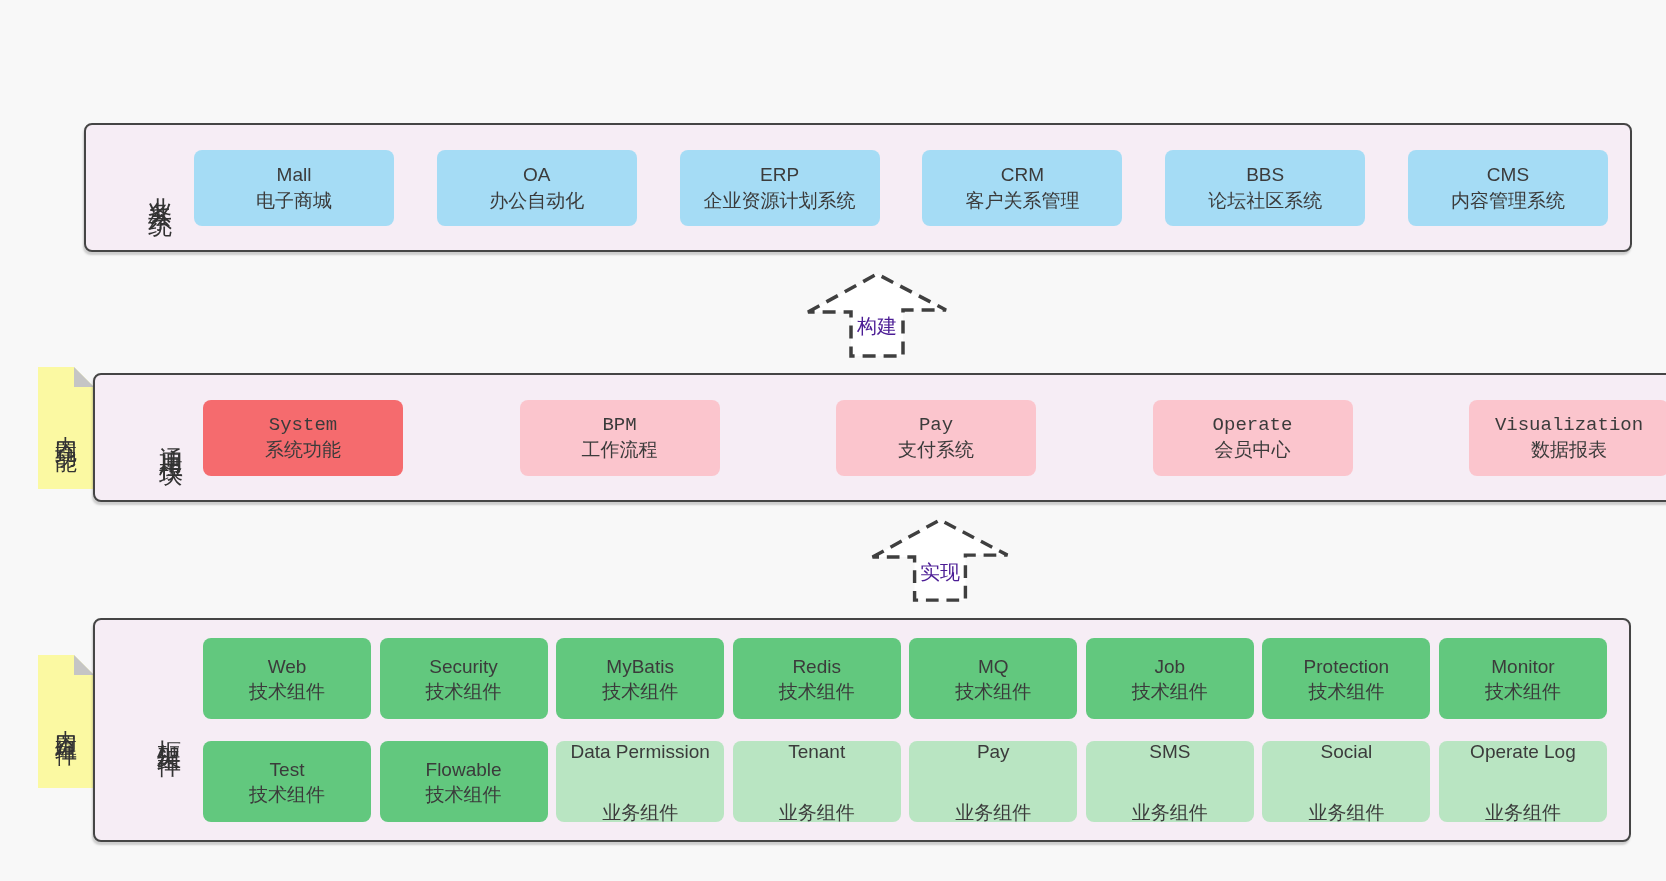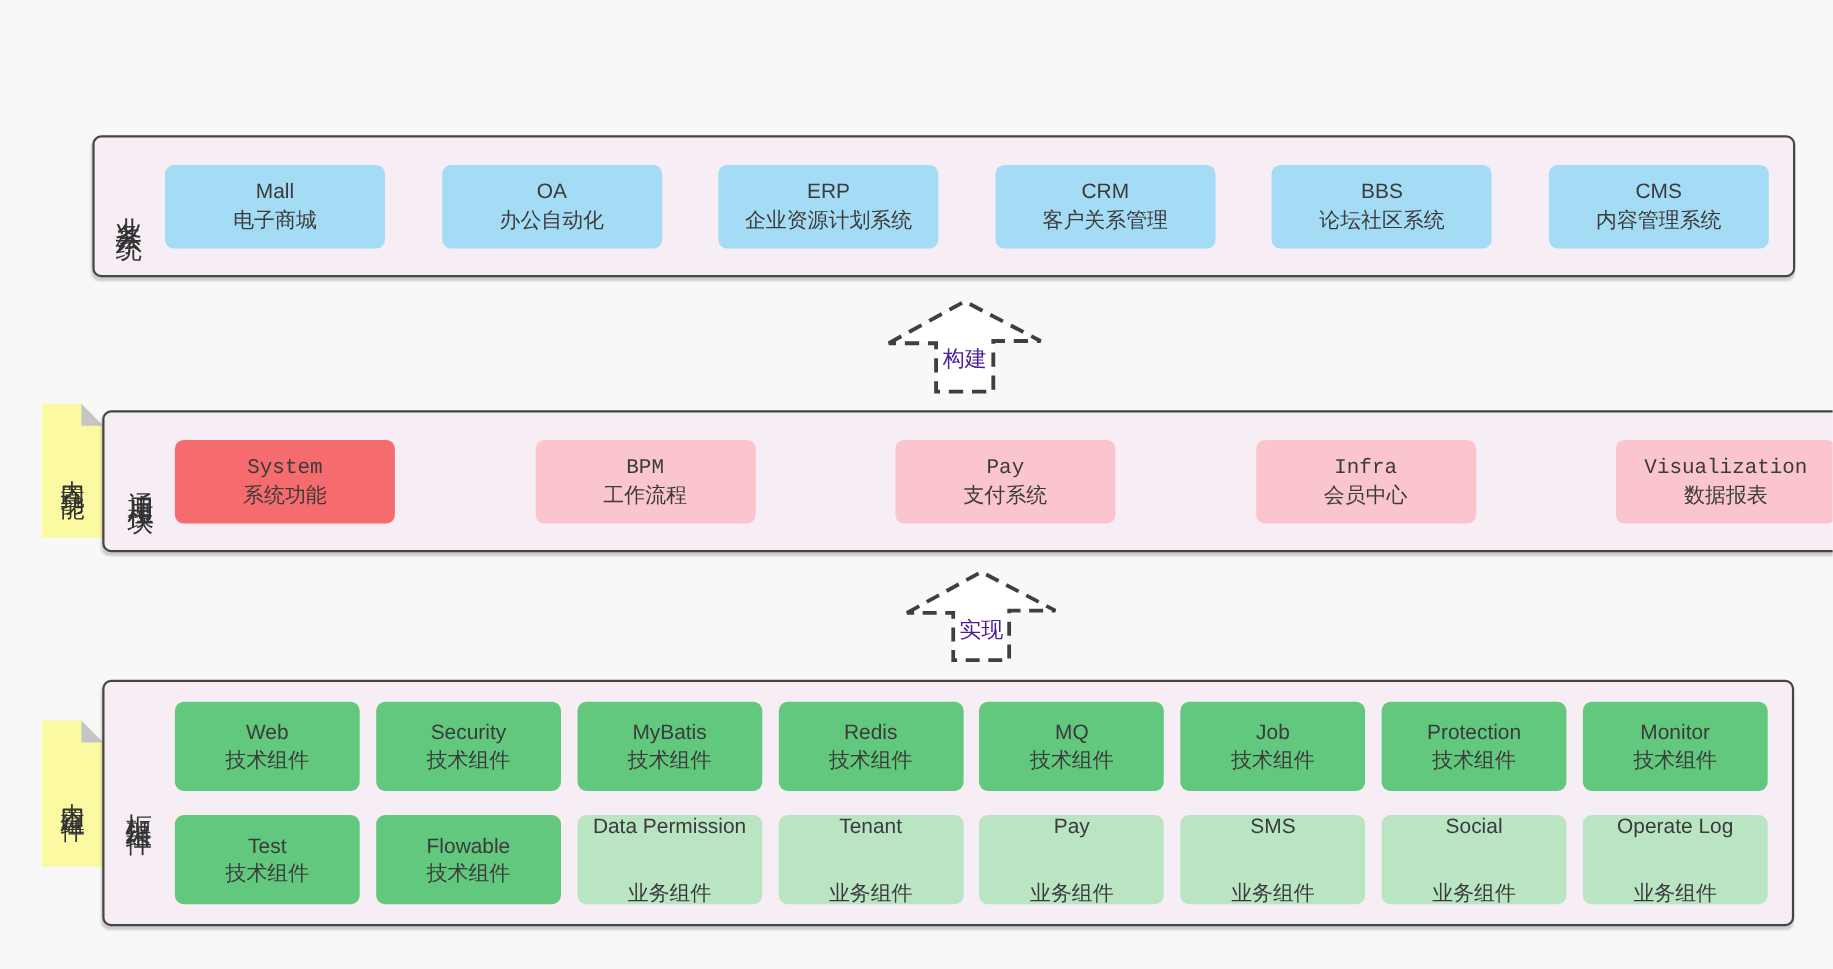--- a/index.html
+++ b/index.html
@@ -13,20 +13,21 @@
   
   .panel {
     position: absolute;
     background: #f6edf5;
     border: 2px solid #454545;
     border-radius: 8px;
     box-shadow: -1px 3px 2px rgba(80,80,80,0.25);
     display: flex;
     align-items: center;
     z-index: 1;
+    padding-left: 44px;
   }
   .p1 { left: 84px;  top: 123px; width: 1548px; height: 129px; }
   .p2 { left: 93px;  top: 373px; width: 1600px; height: 129px; font-family: Liberation Mono, monospace; }
   .p3 { left: 93px;  top: 618px; width: 1538px; height: 224px; }
 
   .panel-label {
     writing-mode: vertical-rl;
     text-orientation: upright;
     font-size: 24px;
     line-height: 40px;
@@ -99,21 +100,21 @@
     font-size: 22px;
     line-height: 26px;
     letter-spacing: 5px;
     color: #333;
     white-space: nowrap;
   }
 
   
   .arrow { position: absolute; z-index: 1; }
   .a1 { left: 805px; top: 271px; width: 144px; height: 89px; }
-  .a2 { left: 820px; top: 517px; width: 144px; height: 87px; }
+  .a2 { left: 868px; top: 517px; width: 144px; height: 87px; }
   .arrow svg { display: block; width: 100%; height: 100%; }
   .arrow-label {
     position: absolute;
     left: 50%; top: 42px;
     transform: translateX(-50%);
     font-size: 20px;
     color: #4c1d95;
     white-space: nowrap;
     text-align: right;
   }
@@ -172,21 +173,21 @@
       </div>
       <div class="box box-lg pink">
         <span>BPM</span>
         <span>工作流程</span>
       </div>
       <div class="box box-lg pink">
         <span>Pay</span>
         <span>支付系统</span>
       </div>
       <div class="box box-lg pink">
-        <span>Infra</span>
+        <span>Operate</span>
         <span>会员中心</span>
       </div>
       <div class="box box-lg pink">
         <span>Visualization</span>
         <span>数据报表</span>
       </div>
     </div>
   </section>
 
   <div class="arrow a2">

